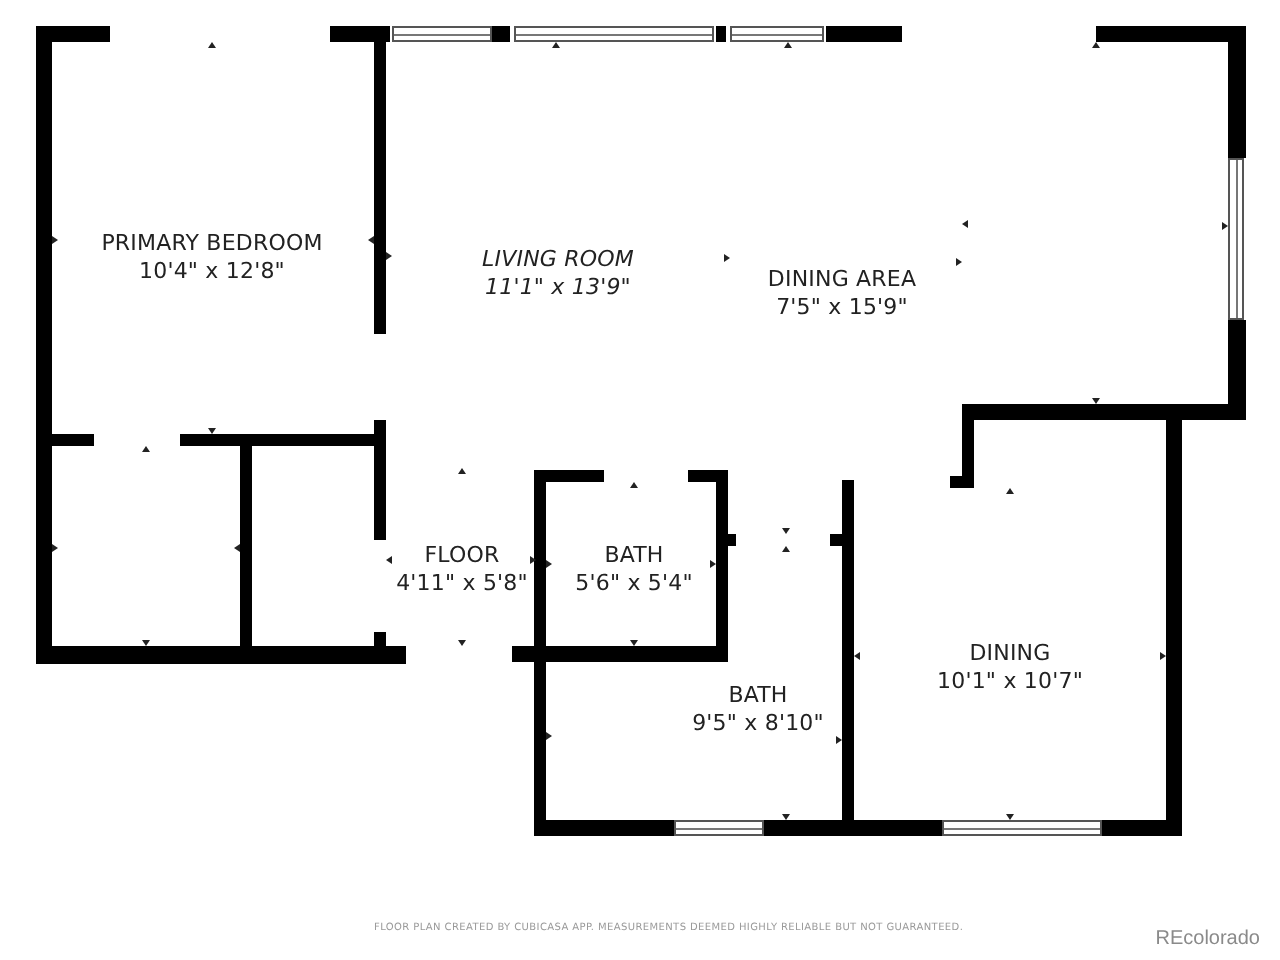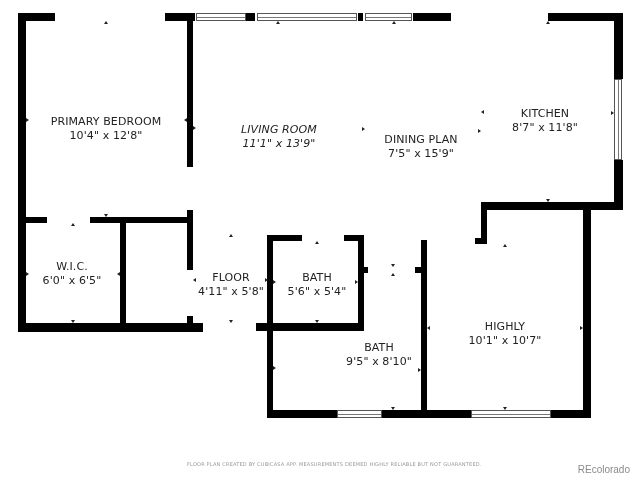--- a/index.html
+++ b/index.html
@@ -104,43 +104,35 @@
 
   <div class="room-label" style="left:106px;top:129px;">
     <span class="name">PRIMARY BEDROOM</span>
     <span class="dim">10'4" x 12'8"</span>
   </div>
   <div class="room-label" style="left:279px;top:137px;font-style:italic;">
     <span class="name">LIVING ROOM</span>
     <span class="dim">11'1" x 13'9"</span>
   </div>
   <div class="room-label" style="left:421px;top:147px;">
-    <span class="name">DINING PLAN</span>
+    <span class="name">DINING AREA</span>
     <span class="dim">7'5" x 15'9"</span>
-  </div>
-  <div class="room-label" style="left:545px;top:121px;">
-    <span class="name">KITCHEN</span>
-    <span class="dim">8'7" x 11'8"</span>
-  </div>
-  <div class="room-label" style="left:72px;top:274px;">
-    <span class="name">W.I.C.</span>
-    <span class="dim">6'0" x 6'5"</span>
   </div>
   <div class="room-label" style="left:231px;top:285px;">
     <span class="name">FLOOR</span>
     <span class="dim">4'11" x 5'8"</span>
   </div>
   <div class="room-label" style="left:317px;top:285px;">
     <span class="name">BATH</span>
     <span class="dim">5'6" x 5'4"</span>
   </div>
   <div class="room-label" style="left:379px;top:355px;">
     <span class="name">BATH</span>
     <span class="dim">9'5" x 8'10"</span>
   </div>
   <div class="room-label" style="left:505px;top:334px;">
-    <span class="name">HIGHLY</span>
+    <span class="name">DINING</span>
     <span class="dim">10'1" x 10'7"</span>
   </div>
 
   <div class="disclaimer">FLOOR PLAN CREATED BY CUBICASA APP. MEASUREMENTS DEEMED HIGHLY RELIABLE BUT NOT GUARANTEED.</div>
   <div class="brand">REcolorado</div>
 </div>
 
 </body></html>

